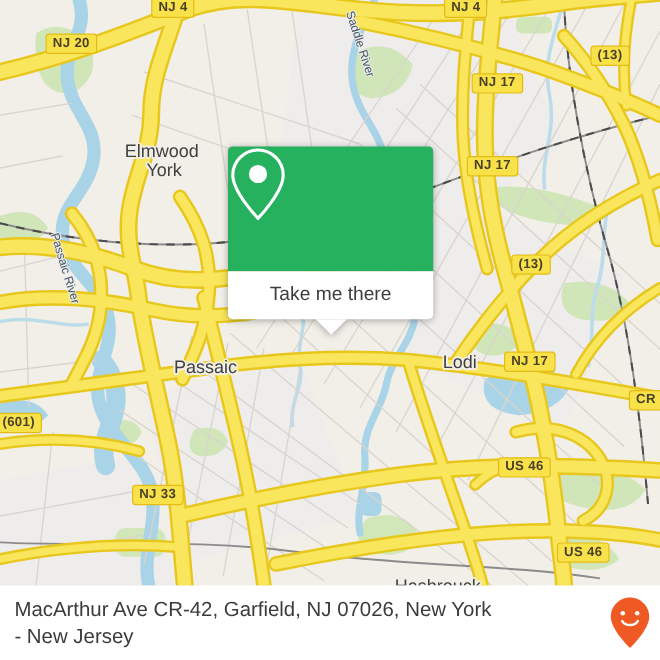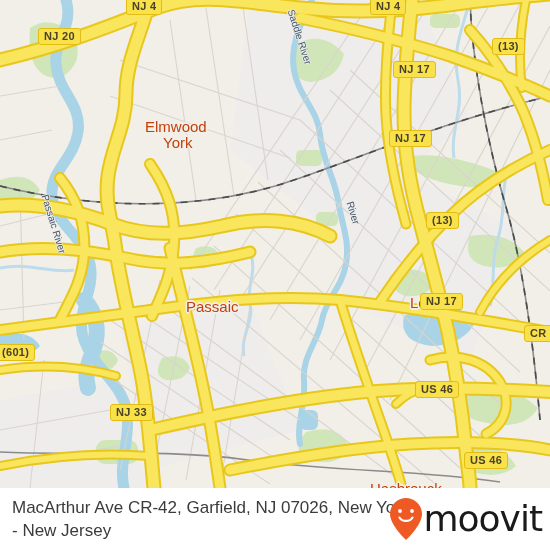--- a/index.html
+++ b/index.html
@@ -30,28 +30,27 @@
     letter-spacing:.3px;
     padding:1px 5px 2px 5px;
     line-height:12px;
     white-space:nowrap;
     font-family:"Liberation Sans", sans-serif;
     box-sizing:border-box;
   }
   
   .place{
     position:absolute;
-    color:#c2410c;
+    color:#404040;
     font-size:15px;
     white-space:nowrap;
     text-shadow:
       1.6px 0 #f2efe9, -1.6px 0 #f2efe9, 0 1.6px #f2efe9, 0 -1.6px #f2efe9,
       1.1px 1.1px #f2efe9, -1.1px 1.1px #f2efe9, 1.1px -1.1px #f2efe9, -1.1px -1.1px #f2efe9;
     font-family:"Liberation Sans", sans-serif;
-    margin-left:41px;
   }
   
   .river-label{
     position:absolute;
     color:#4b5560;
     font-size:10px;
     white-space:nowrap;
     font-family:"Liberation Sans", sans-serif;
     text-shadow:1px 0 #e8ecef,-1px 0 #e8ecef,0 1px #e8ecef,0 -1px #e8ecef;
   }
@@ -328,29 +327,40 @@
     <div class="shield" style="left:393px;top:61px;">NJ 17</div>
     <div class="shield" style="left:389px;top:130px;">NJ 17</div>
     <div class="shield" style="left:426px;top:212px;">(13)</div>
     <div class="shield" style="left:420px;top:293px;">NJ 17</div>
     <div class="shield" style="left:524px;top:325px;">CR 1</div>
     <div class="shield" style="left:-4px;top:344px;">(601)</div>
     <div class="shield" style="left:110px;top:404px;">NJ 33</div>
     <div class="shield" style="left:415px;top:381px;">US 46</div>
     <div class="shield" style="left:464px;top:452px;">US 46</div>
 
+    <div class="popup">
+      <div class="popup-head">
+        <svg width="50" height="64" viewBox="0 0 50 64">
+          <path d="M25 3 C13.4 3 4 12.4 4 24 C4 38 25 60 25 60 C25 60 46 38 46 24 C46 12.4 36.6 3 25 3 Z" fill="none" stroke="#ffffff" stroke-width="2.6" stroke-linejoin="round"></path>
+          <circle cx="25" cy="23" r="7.6" fill="#ffffff"></circle>
+        </svg>
+      </div>
+      <div class="popup-body">
+        <span>Take me there</span>
+      </div>
+      <div class="popup-tail"></div>
+    </div>
 
   </div>
 
   <div class="footer">
     <div class="footer-text">MacArthur Ave CR-42, Garfield, NJ 07026, New York - New Jersey</div>
     <div class="brand">
       <svg width="34" height="44" viewBox="0 0 34 44">
         <path d="M17 1 C8.2 1 1 8.2 1 17 C1 28 17 43 17 43 C17 43 33 28 33 17 C33 8.2 25.8 1 17 1 Z" fill="#ef5a24"></path>
         <circle cx="11" cy="14" r="1.9" fill="#ffffff"></circle>
         <circle cx="23" cy="14" r="1.9" fill="#ffffff"></circle>
         <path d="M10.5 20.5 C13 25 21 25 23.5 20.5" fill="none" stroke="#ffffff" stroke-width="2.1" stroke-linecap="round"></path>
       </svg>
-      <span class="brand-word">moovit</span>
     </div>
   </div>
 
 </div>
 
 </body></html>

